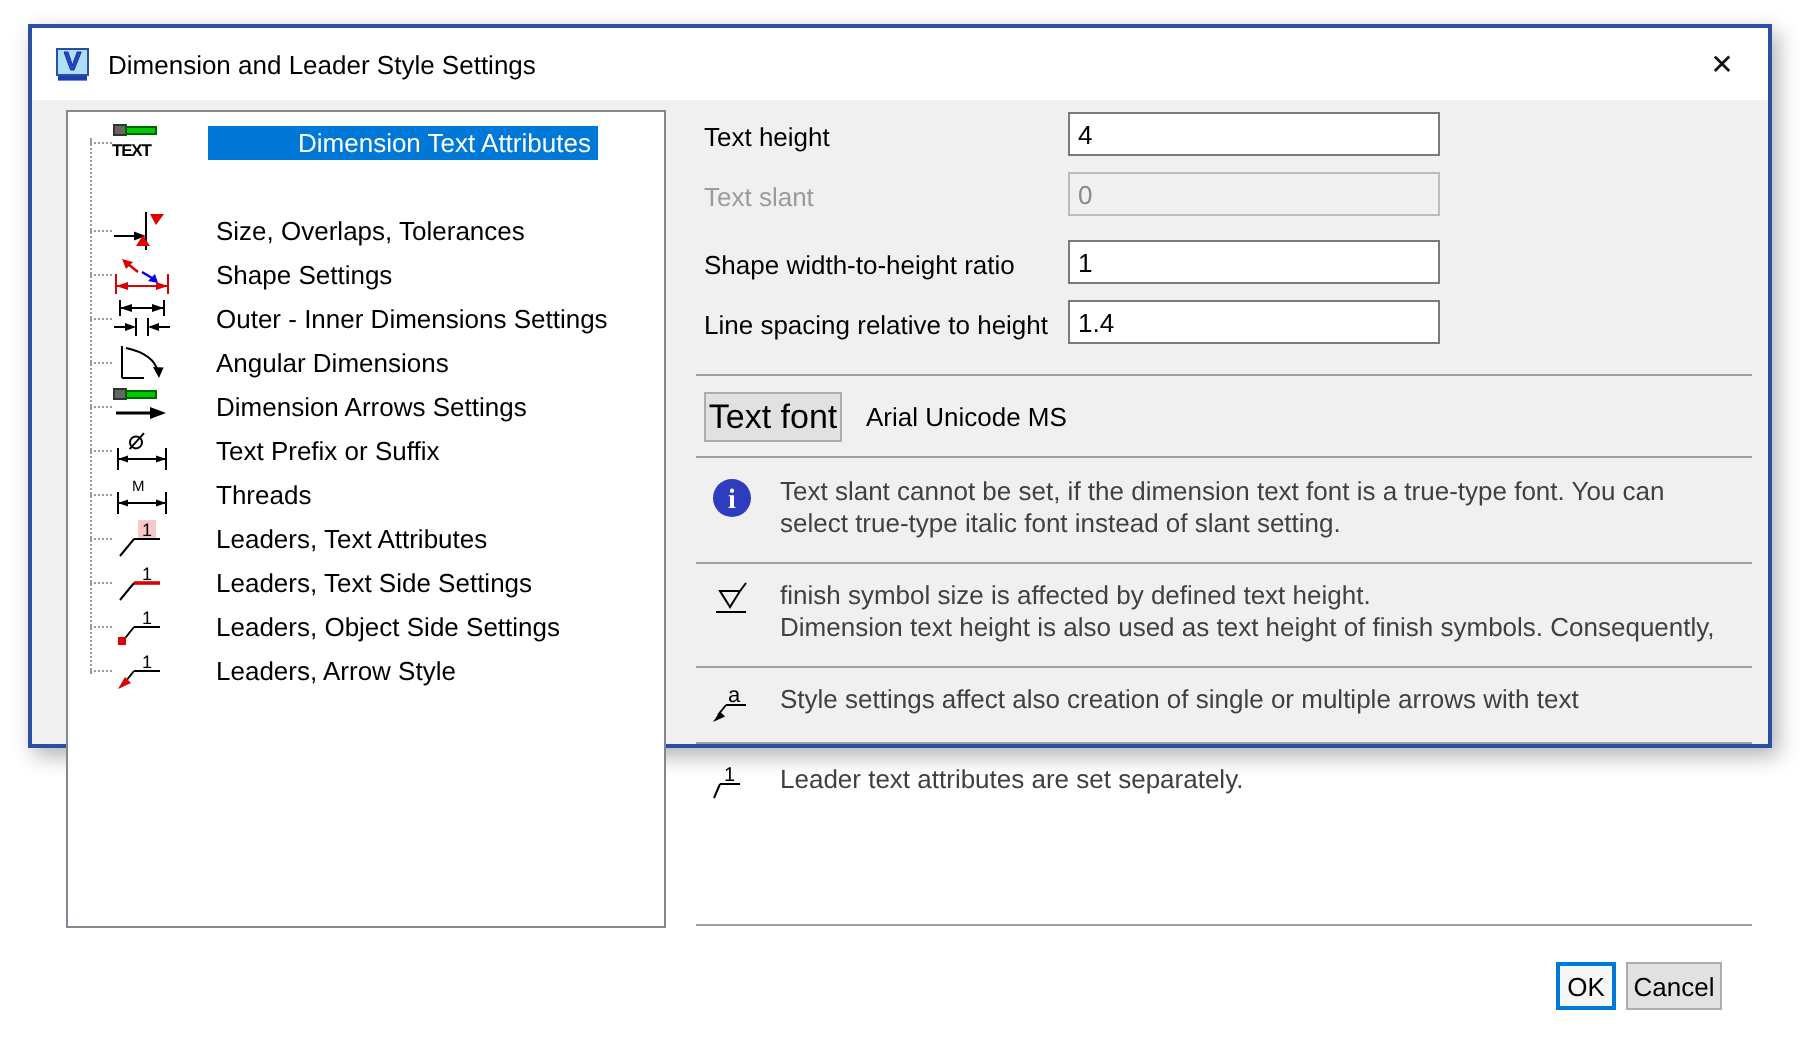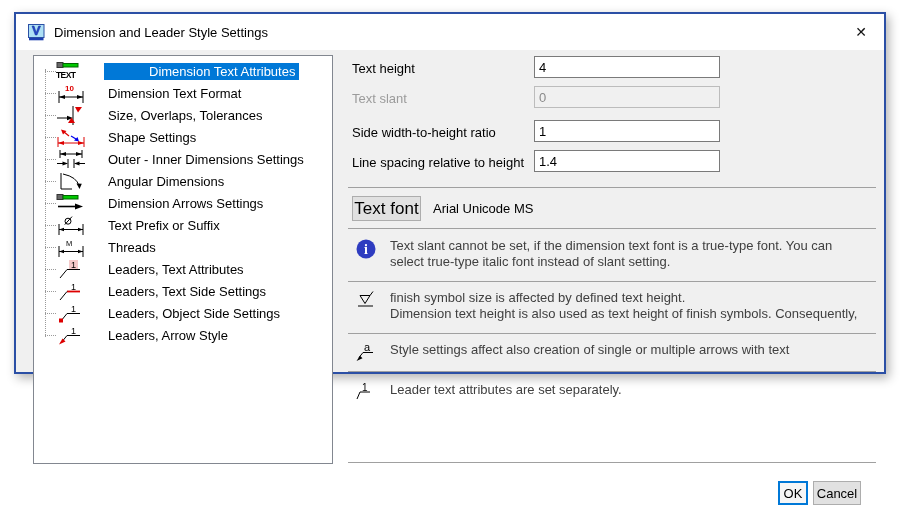--- a/index.html
+++ b/index.html
@@ -82,34 +82,20 @@
         <span class="stub"></span>
         <span class="ti">
           <svg width="30" height="20" viewBox="0 0 30 20">
             <rect x="1" y="1.5" width="6" height="5" fill="#666" stroke="#333"></rect>
             <rect x="7" y="2.5" width="15" height="3.5" fill="#00c800" stroke="#006600"></rect>
             <text x="0" y="17" font-size="8.5" font-weight="bold" fill="#000" font-family="'Liberation Sans',sans-serif" letter-spacing="-0.6">TEXT</text>
           </svg>
         </span>
         <span class="tl">Dimension Text Attributes</span>
       </div>
-      <div class="tree-row" style="top: 26px;">
-        <span class="stub"></span>
-        <span class="ti">
-          <svg width="30" height="20" viewBox="0 0 30 20">
-            <text x="9" y="8" font-size="8" fill="#dd0000" font-weight="bold">10</text>
-            <line x1="3" y1="14" x2="27" y2="14" stroke="#000" stroke-width="1"></line>
-            <line x1="3" y1="8" x2="3" y2="20" stroke="#000" stroke-width="1"></line>
-            <line x1="27" y1="8" x2="27" y2="20" stroke="#000" stroke-width="1"></line>
-            <polygon points="3,14 9,12 9,16" fill="#000"></polygon>
-            <polygon points="27,14 21,12 21,16" fill="#000"></polygon>
-          </svg>
-        </span>
-        <span class="tl">Dimension Text Format</span>
-      </div>
       <div class="tree-row" style="top: 48px;">
         <span class="stub"></span>
         <span class="ti">
           <svg width="30" height="20" viewBox="0 0 30 20">
             <line x1="1" y1="13" x2="14" y2="13" stroke="#000" stroke-width="1"></line>
             <polygon points="17,13 11,10.8 11,15.2" fill="#000"></polygon>
             <line x1="17" y1="1" x2="17" y2="20" stroke="#000" stroke-width="1"></line>
             <polygon points="19,2 26,2 22,7.5" fill="#dd0000"></polygon>
             <polygon points="12,18 19,18 15.5,12.5" fill="#dd0000"></polygon>
           </svg>
@@ -257,21 +243,21 @@
   <div id="fields-host">
       <div class="field-row" style="top: 44px;">
         <span class="field-label">Text height</span>
         <input class="field-input" type="text" value="4" style="">
       </div>
       <div class="field-row disabled" style="top: 74px;">
         <span class="field-label">Text slant</span>
         <input class="field-input" type="text" disabled="" value="0" style="">
       </div>
       <div class="field-row" style="top: 108px;">
-        <span class="field-label">Side width-to-height ratio</span>
+        <span class="field-label">Shape width-to-height ratio</span>
         <input class="field-input" type="text" value="1" style="">
       </div>
       <div class="field-row" style="top: 138px;">
         <span class="field-label">Line spacing relative to height</span>
         <input class="field-input" type="text" value="1.4" style="">
       </div>
     </div>
 
   <div class="separator" style="top:173px"></div>
 

